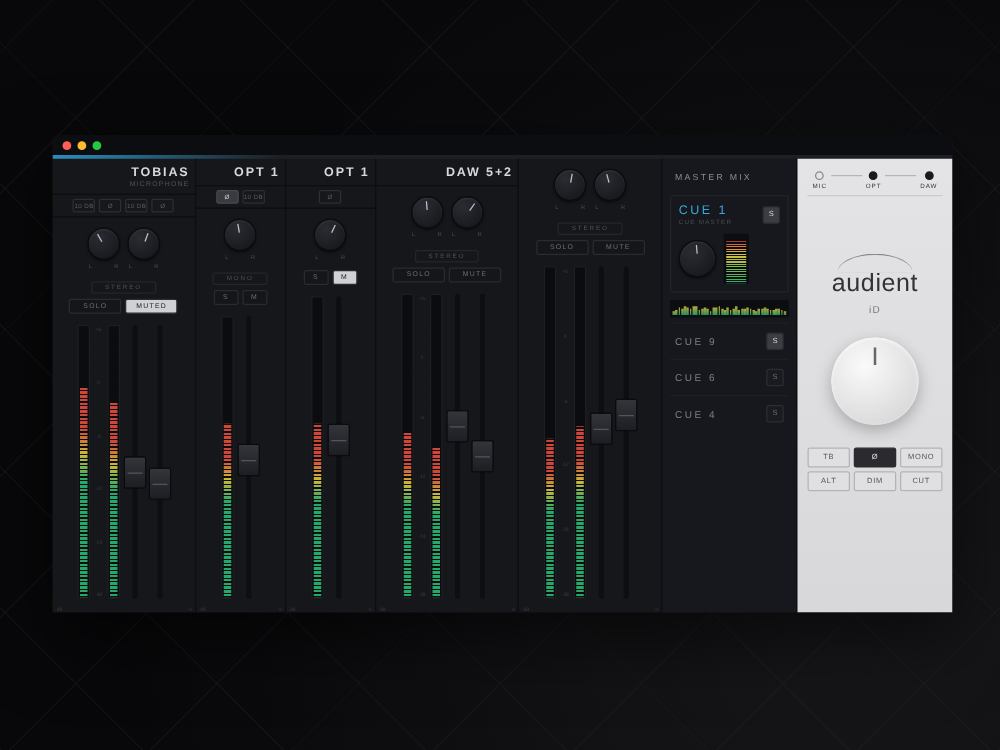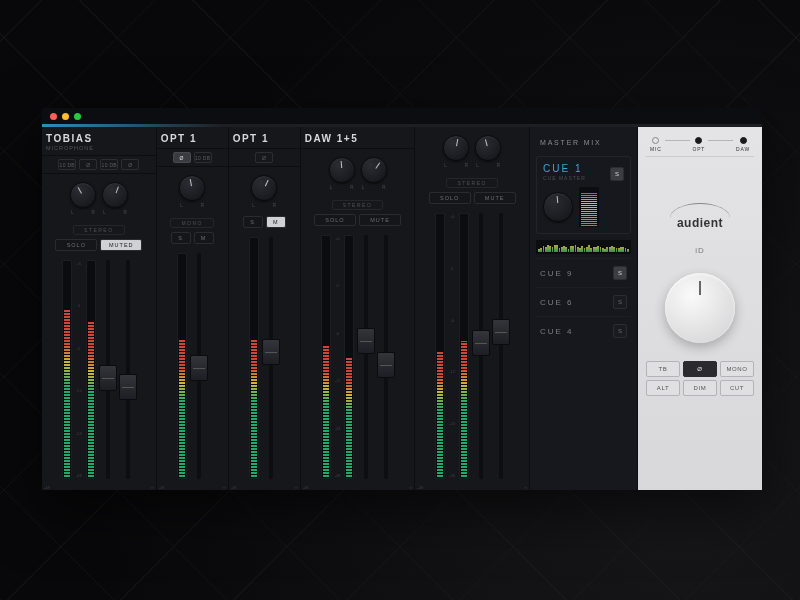--- a/index.html
+++ b/index.html
@@ -8,21 +8,21 @@
 .bg-grid::before{content:'';position:absolute;inset:0;background-image:repeating-linear-gradient(45deg,rgba(40,40,44,0.3) 0 1px,transparent 1px 80px),repeating-linear-gradient(-45deg,rgba(40,40,44,0.3) 0 1px,transparent 1px 80px)}
 .window{position:absolute;top:108px;left:42px;width:720px;height:382px;background:#16171b;border-radius:4px 4px 0 0;box-shadow:0 20px 60px rgba(0,0,0,0.6);overflow:hidden;display:flex;flex-direction:column}
 .titlebar{height:16px;background:#0c0d10;display:flex;align-items:center;padding:0 8px;gap:5px}
 .traffic{width:7px;height:7px;border-radius:50%}
 .traffic.r{background:#ff5f56}.traffic.y{background:#ffbd2e}.traffic.g{background:#27c93f}
 .topstrip{height:3px;background:linear-gradient(90deg,#2a8fbd 0%,#1e1f24 25%)}
 .body{flex:1;display:flex}
 .channels{display:flex;flex:1;min-width:0}
 .chan{flex:1;border-right:1px solid #0c0d10;display:flex;flex-direction:column;padding:0;min-width:0}
 .chan.wide{flex:1.6}
-.chan-head{padding:6px 4px 4px;text-align:left;border-bottom:1px solid #0c0d10}
+.chan-head{padding:6px 4px 4px;text-align:right;border-bottom:1px solid #0c0d10}
 .chan-title{color:#d8d9dd;font-size:10px;font-weight:600;letter-spacing:1.5px}
 .chan-sub{color:#52545b;font-size:5.5px;letter-spacing:1px;margin-top:1px}
 .row-small{display:flex;justify-content:center;gap:3px;padding:3px 4px;border-bottom:1px solid #0c0d10}
 .pill{min-width:18px;height:11px;border:1px solid #2d2e34;border-radius:2px;color:#5a5c64;font-size:5px;display:flex;align-items:center;justify-content:center;cursor:pointer;background:#17181c;letter-spacing:0.3px}
 .pill.on{background:#3a3b41;color:#d8d9dd;border-color:#48494f}
 .knob-row{display:flex;justify-content:center;gap:6px;padding:8px 4px}
 .knob-wrap{display:flex;flex-direction:column;align-items:center;gap:2px}
 .knob{width:26px;height:26px;border-radius:50%;background:radial-gradient(circle at 35% 30%,#2b2c32,#131418);border:1px solid #0a0b0e;box-shadow:inset 0 1px 2px rgba(255,255,255,0.08),0 1px 2px rgba(0,0,0,0.6);position:relative;cursor:pointer}
 .knob::after{content:'';position:absolute;top:3px;left:50%;width:1px;height:7px;background:#bfc3cb;transform-origin:50% 10px;transform:translateX(-50%) rotate(var(--r,0deg))}
 .knob-lbl{font-size:4.5px;color:#4a4c53;display:flex;gap:18px}
@@ -38,21 +38,21 @@
 .meter-fill{position:absolute;bottom:0;left:1px;right:1px;background:linear-gradient(to top,#27b06f 0%,#27b06f 55%,#d8c23a 68%,#d84a3a 80%,#d84a3a 100%);height:var(--h,60%);opacity:0.95}
 .meter-segs{position:absolute;inset:0;background:repeating-linear-gradient(to top,#0b0c0f 0 1px,transparent 1px 3px)}
 .scale{font-size:4px;color:#3c3e45;display:flex;flex-direction:column;justify-content:space-between;padding:1px 0}
 .fader-track{width:4px;flex:1;background:#0d0e11;border-radius:2px;position:relative;margin:0 6px}
 .fader-cap{position:absolute;left:50%;transform:translateX(-50%);width:18px;height:26px;background:linear-gradient(#34353b,#1d1e23);border:1px solid #0a0b0e;border-radius:2px;cursor:pointer;top:var(--t,40%)}
 .fader-cap::after{content:'';position:absolute;top:50%;left:2px;right:2px;height:1px;background:#555}
 .scale-lbl{font-size:4px;color:#3a3c43;display:flex;justify-content:space-between;width:100%;padding:0 2px}
 .master{width:108px;background:#17181d;border-right:1px solid #0c0d10;display:flex;flex-direction:column;padding:8px 6px}
 .master-title{color:#8a8c94;font-size:7px;letter-spacing:1.8px;text-align:left;padding:4px 4px 10px}
 .cue1{border:1px solid #232429;border-radius:2px;padding:6px;margin-bottom:6px}
-.cue1-head{display:flex;justify-content:space-between;align-items:flex-end}
+.cue1-head{display:flex;justify-content:space-between;align-items:center}
 .cue1-title{color:#3aa8d8;font-size:10px;letter-spacing:2px;font-weight:500}
 .cue1-sub{color:#4a4c54;font-size:5px;letter-spacing:1px;margin-top:1px}
 .cue1-body{display:flex;gap:6px;margin-top:6px;align-items:center}
 .cue1 .knob{width:30px;height:30px}
 .mini-meter{width:20px;height:40px;background:#0c0d10;position:relative;border-radius:1px;overflow:hidden}
 .mini-meter-fill{position:absolute;bottom:0;left:2px;right:2px;background:linear-gradient(to top,#27b06f,#d8c23a 70%,#d84a3a);height:85%}
 .mini-meter-segs{position:absolute;inset:0;background:repeating-linear-gradient(to top,#0c0d10 0 1px,transparent 1px 2px)}
 .spectrum{height:14px;background:#0c0d10;border-radius:1px;margin-bottom:4px;position:relative;overflow:hidden}
 .spectrum-bars{position:absolute;inset:2px;display:flex;align-items:flex-end;gap:0.5px}
 .spectrum-bars span{flex:1;background:linear-gradient(to top,#27b06f,#d8c23a);opacity:0.85}
@@ -62,22 +62,22 @@
 .sbox.on{background:#3c3d43;color:#d4d5d9}
 .hw{width:124px;background:linear-gradient(#e4e4e6,#d8d8da);display:flex;flex-direction:column;align-items:center;padding:10px 8px}
 .hw-top{width:100%;display:flex;justify-content:space-between;padding:0 4px 4px;border-bottom:1px solid rgba(0,0,0,0.1)}
 .hw-src{display:flex;flex-direction:column;align-items:center;gap:2px;cursor:pointer}
 .hw-dot{width:7px;height:7px;border:1px solid #888;border-radius:50%}
 .hw-dot.on{background:#1a1a1a;border-color:#1a1a1a}
 .hw-src-lbl{font-size:5px;letter-spacing:0.8px;color:#333}
 .hw-line{flex:1;height:1px;background:rgba(0,0,0,0.2);align-self:center;margin:0 3px 8px}
 .logo{margin-top:46px;text-align:center}
 .logo-arc{width:60px;height:15px;border-top:1px solid #888;border-radius:50% 50% 0 0/100% 100% 0 0;margin:0 auto}
-.logo-txt{font-size:12px;color:#333;letter-spacing:0.5px;font-weight:700;margin-top:-2px}
-.logo-sub{font-size:8px;color:#777;letter-spacing:1px;margin-top:16px}
+.logo-txt{font-size:20px;color:#333;letter-spacing:0.5px;font-weight:400;margin-top:-2px}
+.logo-sub{font-size:8px;color:#777;letter-spacing:1px;margin-top:4px}
 .big-knob{width:70px;height:70px;border-radius:50%;background:radial-gradient(circle at 38% 32%,#fafafa,#d0d0d2);box-shadow:0 4px 12px rgba(0,0,0,0.25),inset 0 1px 3px rgba(255,255,255,0.8);margin-top:18px;position:relative;cursor:pointer}
 .big-knob::after{content:'';position:absolute;top:8px;left:50%;width:2px;height:14px;background:#666;transform:translateX(-50%)}
 .hw-btns{display:grid;grid-template-columns:repeat(3,1fr);gap:3px;width:100%;margin-top:18px}
 .hw-btn{height:16px;border:1px solid #b4b4b8;border-radius:2px;background:#e0e0e2;color:#555;font-size:6px;letter-spacing:0.6px;display:flex;align-items:center;justify-content:center;cursor:pointer}
 .hw-btn.on{background:#2b2b2f;color:#e4e4e6;border-color:#2b2b2f}
 </style>
 </head>
 <body>
 
 <div class="bg-grid"></div>
@@ -237,21 +237,21 @@
               </div>
             </div>
           </div>
           <div class="scale-lbl">
             <span>-48</span>
             <span>∞</span>
           </div>
         </div>
         <div class="chan wide">
           <div class="chan-head">
-            <div class="chan-title">DAW 1+5</div>
+            <div class="chan-title">DAW 5+2</div>
           </div>
           <div class="knob-row">
             <div class="knob-wrap">
               <div class="knob" style="--r:-5deg"></div>
               <div class="knob-lbl">
                 <span>L</span>
                 <span>R</span>
               </div>
             </div>
             <div class="knob-wrap">

